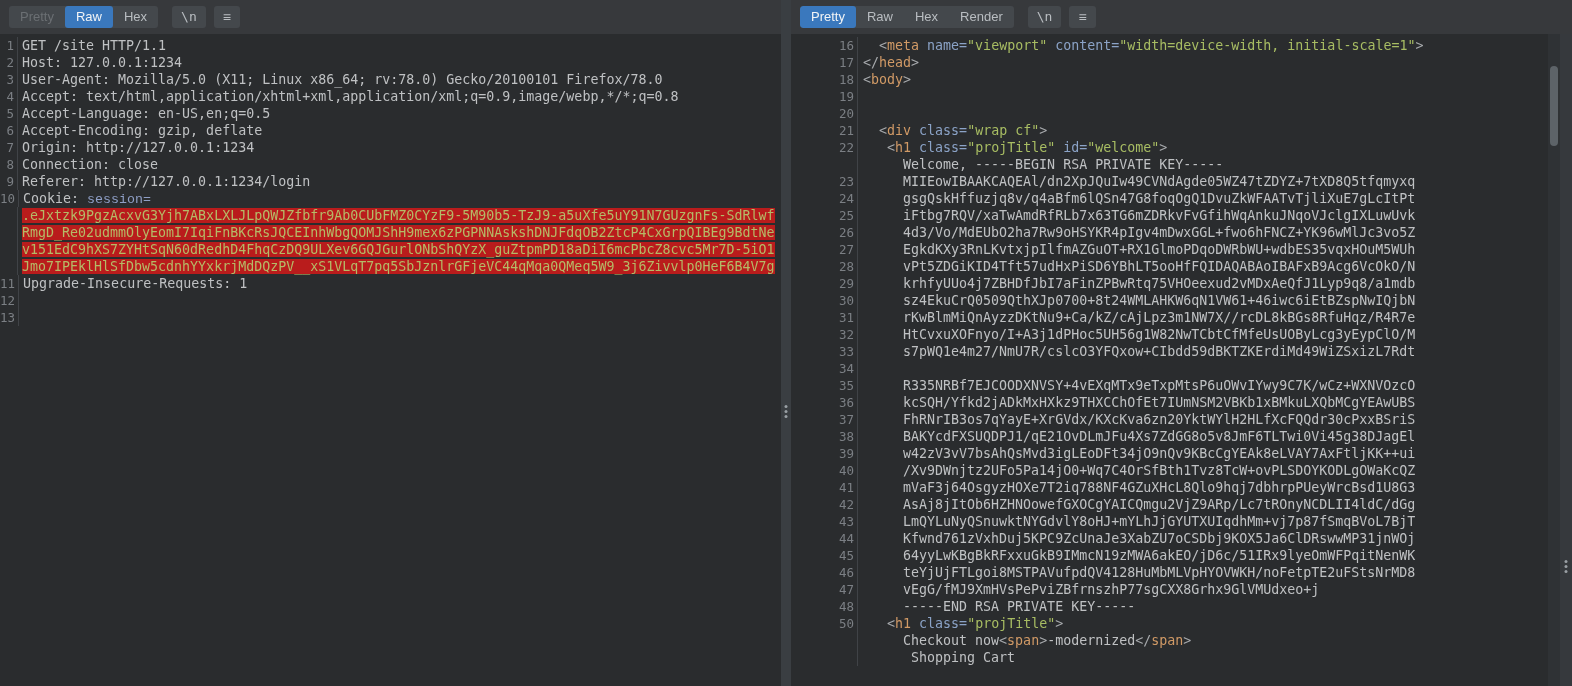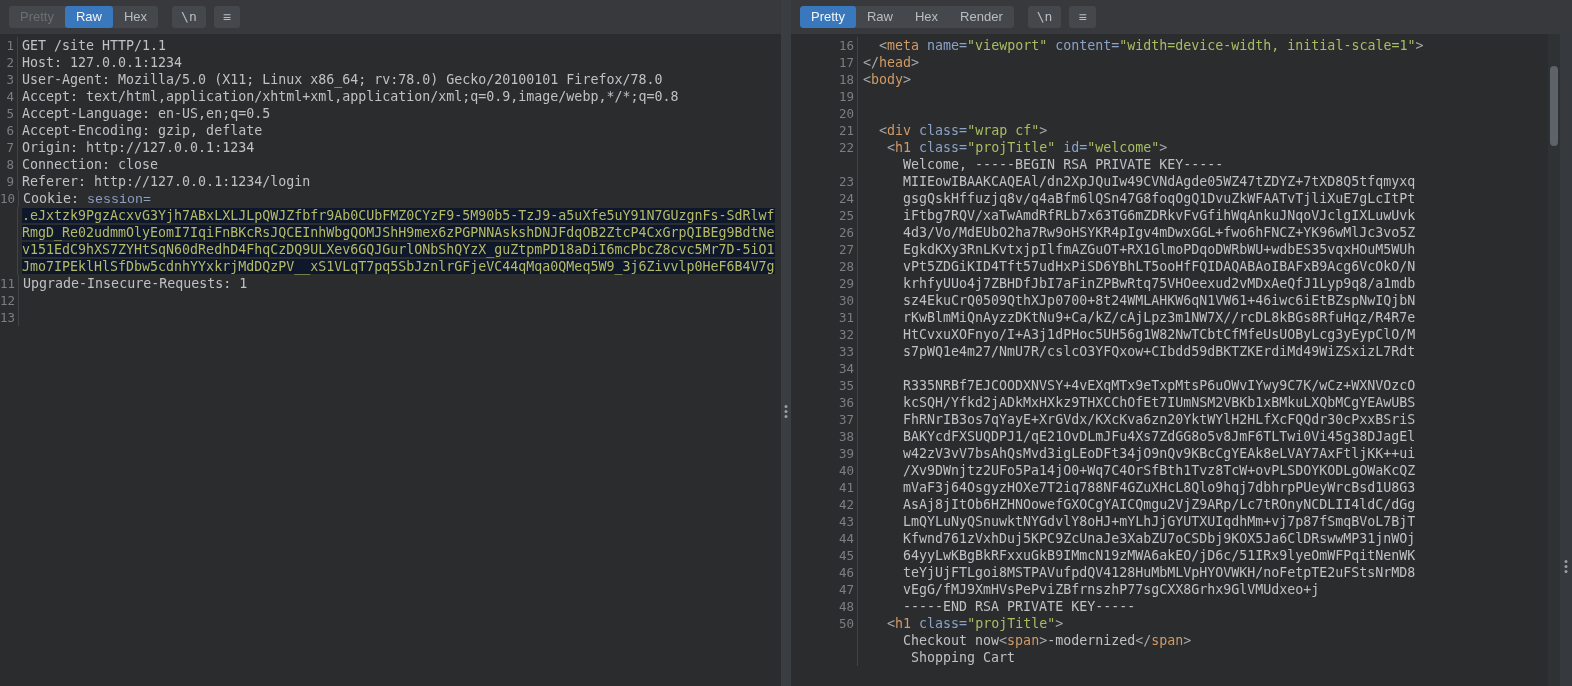--- a/index.html
+++ b/index.html
@@ -23,21 +23,21 @@
   .editor.lft{left:0;width:781px;}
   .editor.rgt{left:791px;width:757px;margin-left:40px;}
   .row{display:flex;height:17px;line-height:17px;white-space:pre;}
   .ln{flex:0 0 14px;text-align:right;padding-right:3px;color:#7b7f84;
       border-right:1px solid #404347;font-size:12.5px;}
   .editor.rgt .ln{flex-basis:23px;}
   .code{padding-left:4px;color:#bfc1c3;}
   .editor.rgt .code{padding-left:5px;}
   .s-pln{color:#bfc1c3;}
   .s-ck{color:#8f9fc6;font-family:Liberation Mono, monospace;}
-  .s-sel{color:#b5ba67;background:#0f172a;}
+  .s-sel{color:#b5ba67;background:#b91c1c;}
   .s-brk{color:#a8abae;}
   .s-tag{color:#d19a66;text-align:center;}
   .s-att{color:#8ba3c7;}
   .s-str{color:#a8bd63;}
   .cursor{display:inline-block;width:2px;height:13px;background:#e9eaea;vertical-align:middle;margin-left:1px;}
   
   .vdivider{position:absolute;left:781px;top:0;width:10px;height:686px;background:#3a3e42;}
   .edgestrip{position:absolute;left:1560px;top:34px;width:12px;bottom:0;background:#36393d;}
   .grip{position:absolute;left:50%;transform:translateX(-50%);display:flex;flex-direction:column;gap:2px;}
   .grip i{width:3px;height:3px;border-radius:50%;background:#9aa0a5;}

